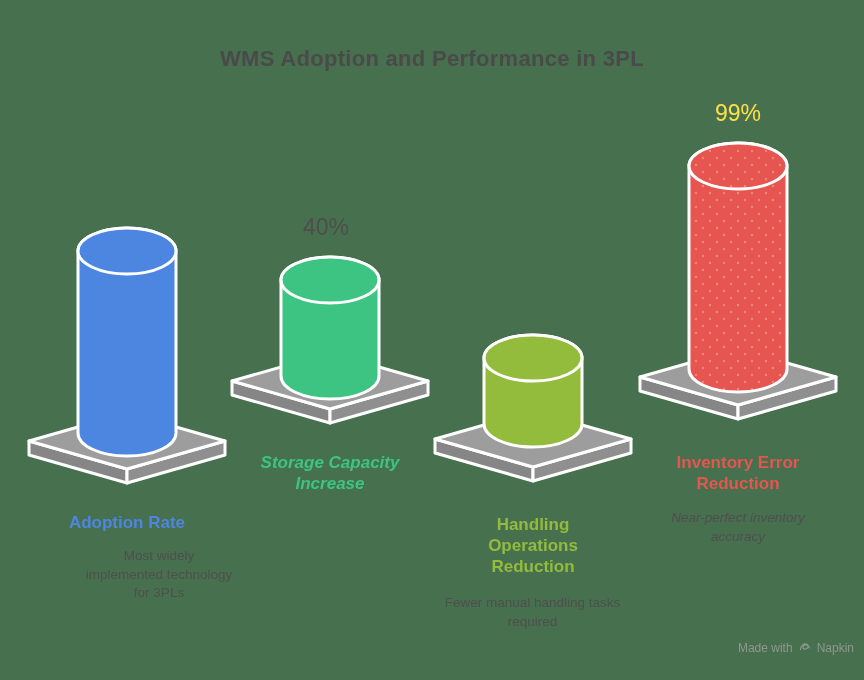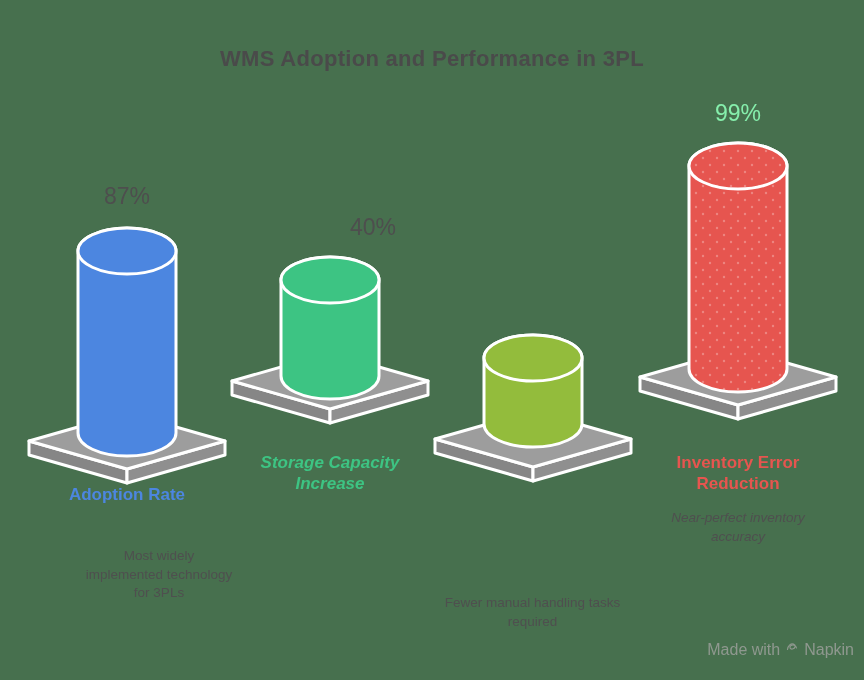--- a/index.html
+++ b/index.html
@@ -15,46 +15,46 @@
   .main-title {
     position: absolute; left: 0; top: 46px; width: 864px;
     text-align: center; font-size: 22px; font-weight: 700;
     color: #4a4a4a; letter-spacing: 0.3px;
   }
   .pct {
     position: absolute; width: 100px; text-align: center;
     font-size: 23px; font-weight: 500; color: #4e4e4e;
   }
   .pct-0 { left: 77px;  top: 183px; }
-  .pct-1 { left: 296px; top: 214px; text-align: right; }
+  .pct-1 { left: 276px; top: 214px; }
   .pct-2 { left: 483px; top: 292px; }
   .pct-3 { left: 688px; top: 100px; }
 
   .cat-title {
     position: absolute; text-align: center;
     font-size: 17px; font-weight: 700; line-height: 21px;
   }
-  .cat-0 { left: 37px;  top: 484px; width: 180px; }
+  .cat-0 { left: 37px;  top: 512px; width: 180px; }
   .cat-1 { left: 240px; top: 452px; width: 180px; font-style: italic; }
   .cat-2 { left: 468px; top: 514px; width: 130px; }
   .cat-3 { left: 653px; top: 452px; width: 170px; }
 
   .desc {
     position: absolute; text-align: center;
     font-size: 13.5px; line-height: 18.5px; color: #4f4f4f;
   }
   .desc-0 { left: 52px;  top: 547px; width: 150px; }
   .desc-1 { left: 247px; top: 511px; width: 165px; }
   .desc-2 { left: 440px; top: 594px; width: 185px; }
   .desc-3 { left: 653px; top: 509px; width: 170px; }
 
   .footer {
     position: absolute; top: 641px; right: 10px;
     display: flex; gap: 6px;
-    font-size: 16px; color: #8f988f;
+    font-size: 12px; color: #8f988f;
   }
   .footer svg { display: block; }
 </style>
 </head>
 <body style="background: rgb(71, 112, 78);">
 
 <div class="stage">
 
   <svg id="chart-svg" width="864" height="680" viewBox="0 0 864 680">
       <defs>
@@ -90,26 +90,26 @@
         <polygon points="640,377 738,349 836,377 738,405" fill="#9d9d9d" stroke="#ffffff" stroke-width="3" stroke-linejoin="round"></polygon>
         <path d="M 689 166 L 689 369 A 49 23 0 0 0 787 369 L 787 166 A 49 23 0 0 0 689 166 Z" fill="#e6554f" stroke="#ffffff" stroke-width="3" stroke-linejoin="round"></path>
         <path d="M 689 166 L 689 369 A 49 23 0 0 0 787 369 L 787 166 A 49 23 0 0 0 689 166 Z" fill="url(#dots)"></path>
         <ellipse cx="738" cy="166" rx="49" ry="23" fill="#e6554f" stroke="#ffffff" stroke-width="3" stroke-linejoin="round"></ellipse>
         <ellipse cx="738" cy="166" rx="49" ry="23" fill="url(#dots)"></ellipse>
       </g>
     </svg>
 
   <div class="main-title" style="color: rgb(74, 74, 74);">WMS Adoption and Performance in 3PL</div>
 
-  <div class="pct pct-0" style="color: rgb(78, 78, 78);">87%</div>
   <div class="pct pct-1" style="color: rgb(78, 78, 78);">40%</div>
-  <div class="pct pct-3" style="color: #86efac;">99%</div>
+  <div class="pct pct-3" style="color: #fde047;">99%</div>
 
   <div class="cat-title cat-0" style="color: rgb(76, 134, 224);">Adoption Rate</div>
   <div class="cat-title cat-1" style="color: rgb(61, 196, 131);">Storage Capacity Increase</div>
+  <div class="cat-title cat-2" style="color: rgb(147, 188, 60);">Handling Operations Reduction</div>
   <div class="cat-title cat-3" style="color: rgb(230, 85, 79);">Inventory Error Reduction</div>
 
   <div class="desc desc-0" style="color: rgb(79, 79, 79); margin-left: 32px;">Most widely implemented technology for 3PLs</div>
   <div class="desc desc-2" style="color: rgb(79, 79, 79);">Fewer manual handling tasks required</div>
   <div class="desc desc-3" style="color: rgb(79, 79, 79); font-style: italic;">Near-perfect inventory accuracy</div>
 
   <div class="footer">
     <span>Made with</span>
     <span>
       <svg width="12" height="12" viewBox="0 0 12 12">

